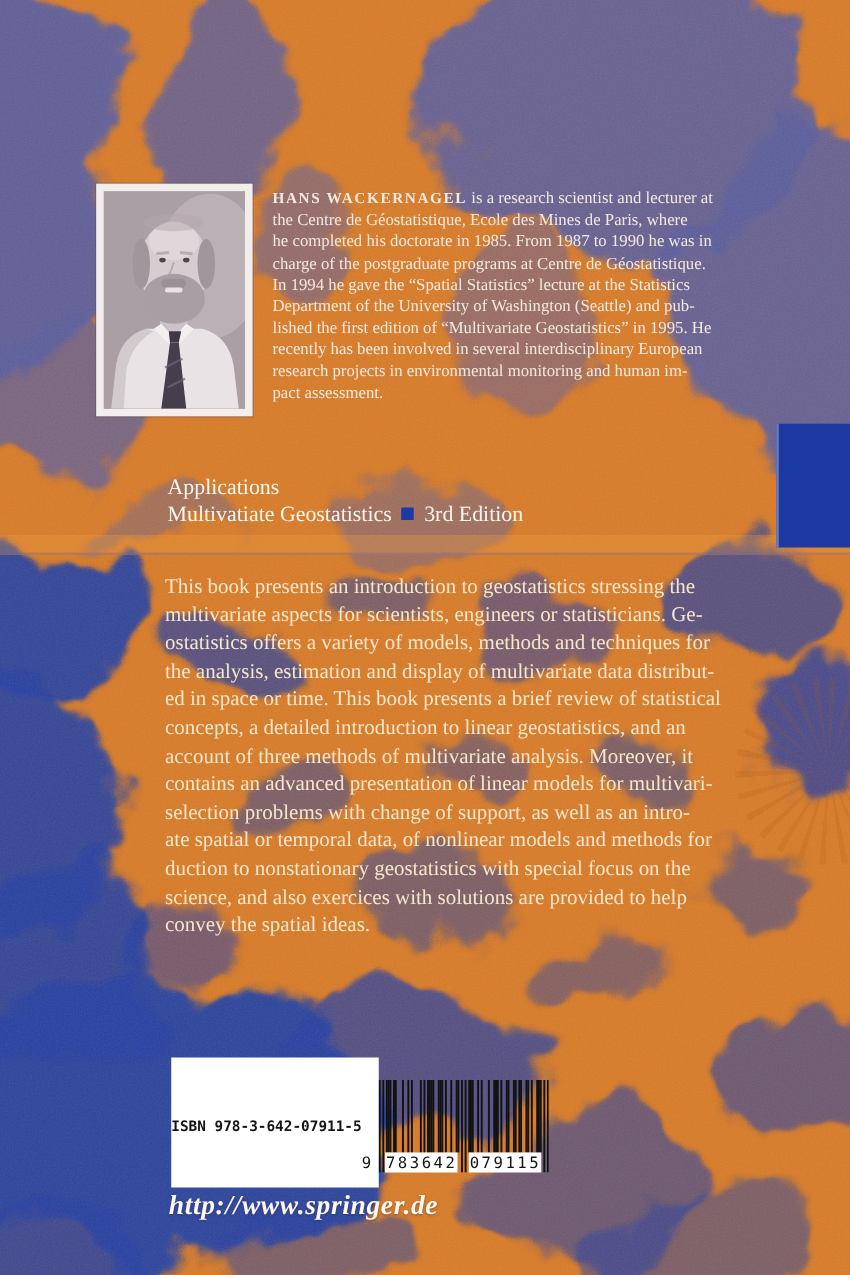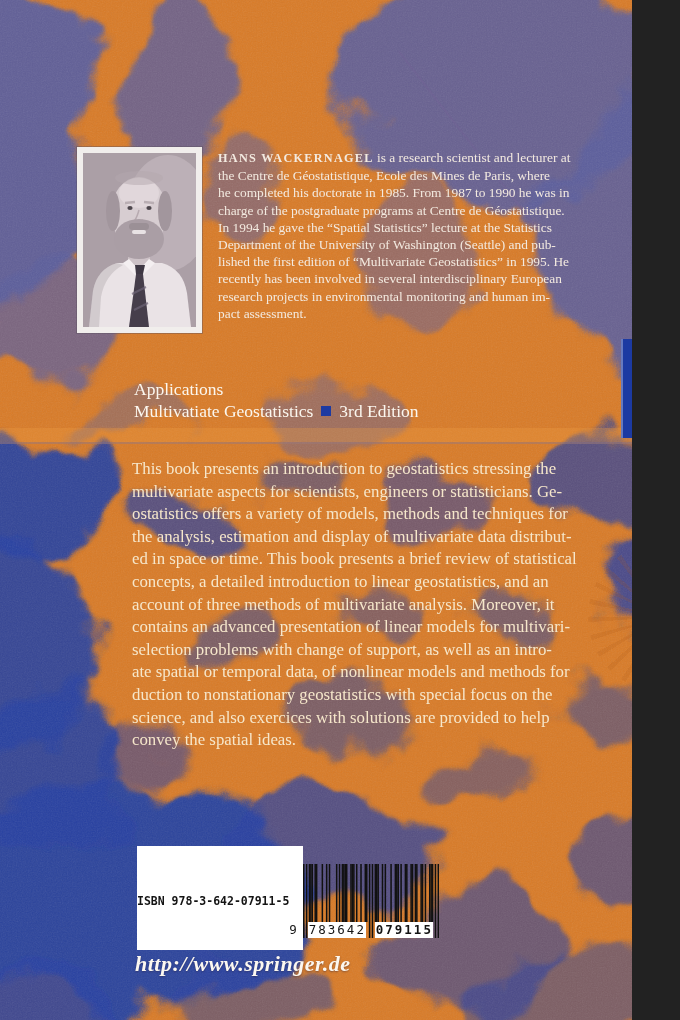--- a/index.html
+++ b/index.html
@@ -5,21 +5,21 @@
   :root{
     --orange:#d97b27;
     --lavender-blue:#5b5e9d;
     --royal-blue:#2540a2;
     --accent-blue:#1c3aa2;
     --cream-text:#f6e7cb;
     --white-text:#f3eae0;
   }
   html,body{margin:0;padding:0;background:#222;}
   .cover{
-    position:relative;width:632px;height:1020px;overflow:hidden;
+    position:relative;width:680px;height:1020px;overflow:hidden;
     background:var(--orange);
     font-family:"Liberation Serif",serif;
   }
   .bg-svg{position:absolute;left:0;top:0;width:680px;height:1020px;z-index:0;}
   .m-lav{fill:var(--lavender-blue);}
   .m-roy{fill:var(--royal-blue);}
   .seam{position:absolute;left:0;top:428px;width:680px;height:14px;
     background:rgba(240,160,70,.30);border-bottom:2px solid rgba(110,100,150,.35);z-index:1;}
   .compass{position:absolute;left:588px;top:542px;width:150px;height:150px;border-radius:50%;
     background:repeating-conic-gradient(rgba(170,85,20,.30) 0deg 4deg, rgba(0,0,0,0) 4deg 14deg);
@@ -51,21 +51,21 @@
     background:#ffffff;box-sizing:border-box;padding-top:5px;
     display:flex;flex-direction:row;align-items:center;}
   .isbn-label{font-family:"DejaVu Sans Mono",monospace;font-weight:bold;font-size:11.5px;
     color:#141414;letter-spacing:0;white-space:nowrap;}
   .barcode{position:relative;width:152px;height:76px;margin-top:2px;}
   .barcode svg{position:absolute;left:14px;top:0;width:136px;height:74px;}
   .bc-digit{position:absolute;top:58px;height:16px;font-family:"DejaVu Sans Mono",monospace;
     font-size:12.5px;color:#141414;line-height:16px;}
   .bc-9{left:0;width:12px;}
   .bc-g1{left:19px;width:58px;background:#fff;text-align:center;letter-spacing:2px;}
-  .bc-g2{left:86px;width:58px;background:#fff;text-align:center;letter-spacing:2px;font-weight:bold;}
+  .bc-g2{left:86px;width:58px;background:#fff;text-align:center;letter-spacing:2px;}
 
   .url{position:absolute;left:135px;top:951px;z-index:3;color:#fcf8f0;
     font-style:italic;font-weight:bold;font-size:22px;letter-spacing:.5px;
     text-shadow:0 1px 2px rgba(40,30,60,.45);white-space:nowrap;}
 </style>
 </head>
 <body>
 
 <div class="cover">
 

